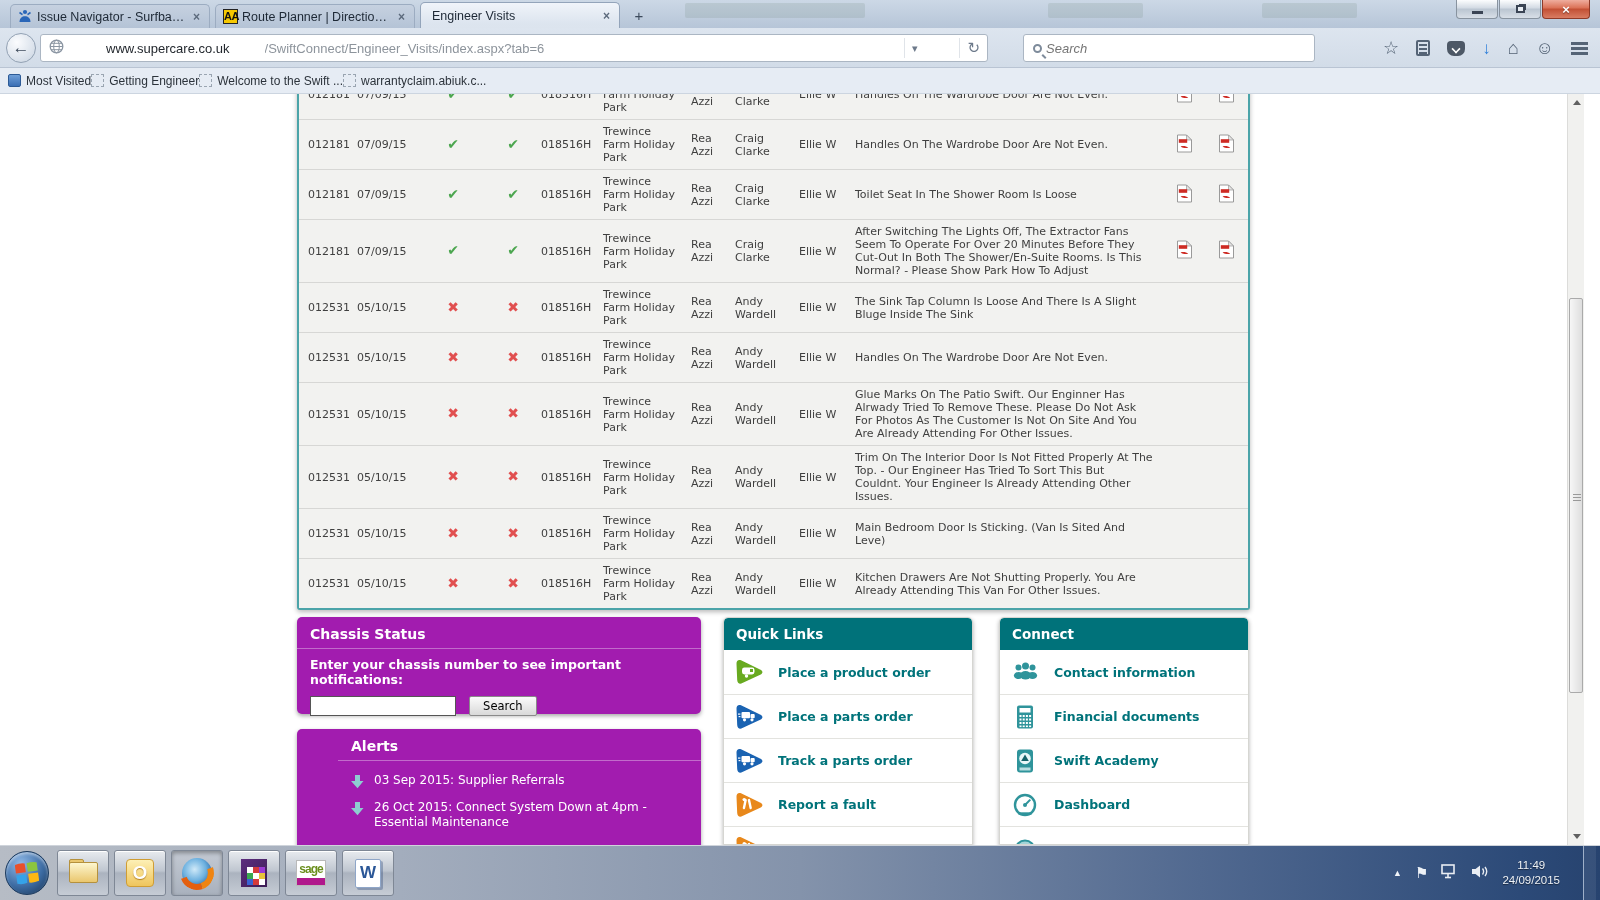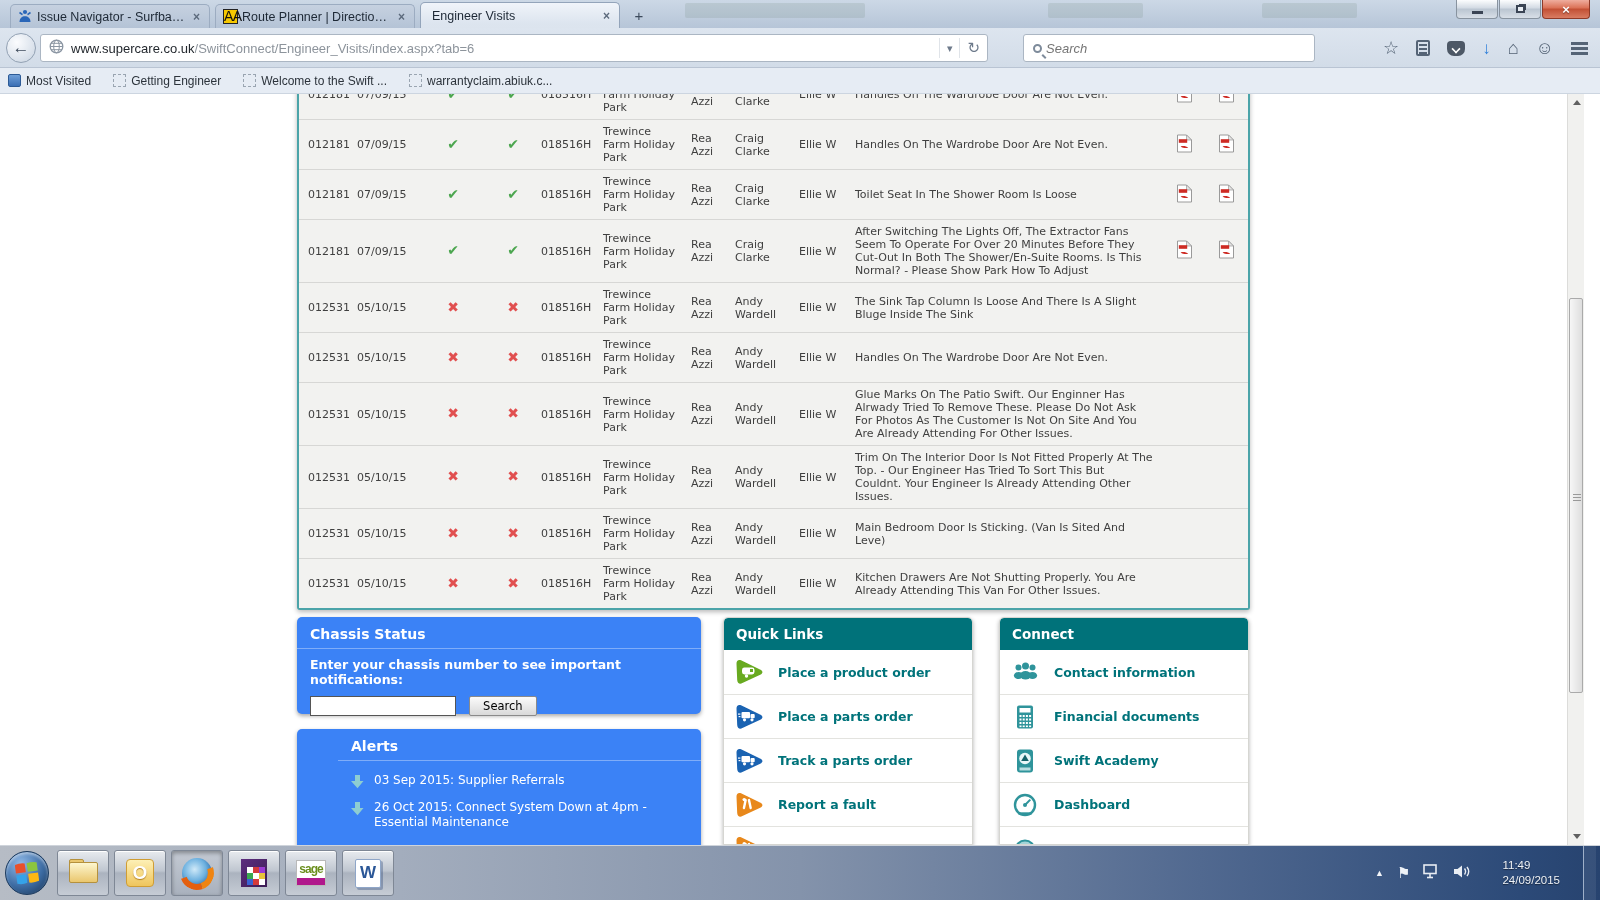--- a/index.html
+++ b/index.html
@@ -13,42 +13,42 @@
   #tabs { position:absolute; left:10px; top:2px; height:26px; display:flex; }
   .tab { width:200px; height:24px; margin-top:2px; margin-right:5px; display:flex; align-items:center;
     padding:0 7px; background:linear-gradient(#c6d1e0,#b4c3d6); border:1px solid #9cacc1; border-bottom:none;
     border-radius:5px 5px 0 0; font-size:12.5px; color:#1d2835; }
   .tab.active { height:26px; margin-top:0; background:linear-gradient(#f0f4fa,#dde5ef 80%,#dce4ee);
     border-color:#93a4ba; z-index:3; }
   .tab-title { white-space:nowrap; overflow:hidden; text-overflow:ellipsis; flex:1; margin:0 4px; }
   .tab-close { color:#5c6a7c; font-size:12px; font-weight:bold; padding:0 2px; cursor:default; }
   .fav { width:15px; height:15px; flex:none; display:none; }
   .tab.issue .fav-issue { display:block; }
-  .fav-aa { display:none; background:#f6c800; border:1px solid #222; color:#111; font-weight:normal;
-    font-size:14px; text-align:right; line-height:13px; letter-spacing:-0.5px; }
+  .fav-aa { display:none; background:#f6c800; border:1px solid #222; color:#111; font-weight:bold;
+    font-size:11px; text-align:right; line-height:13px; letter-spacing:-0.5px; }
   .tab.aa .fav-aa { display:block; }
   #newtab-btn { width:28px; height:21px; margin-top:4px; text-align:center; font-size:15px; color:#3c4a5c;
     border-radius:4px; line-height:20px; }
   #win-controls { position:absolute; right:10px; top:0; display:flex; z-index:5; }
   .winbtn { width:42px; height:19px; border:1px solid #88939f; border-top:none; border-radius:0 0 4px 4px;
     background:linear-gradient(#fcfdfe,#d2dae3 45%,#bac5d1 50%,#d8dfe7); display:flex; align-items:center;
     justify-content:center; margin-left:1px; }
   .winbtn.close { width:48px; background:linear-gradient(#efad9e,#da7055 45%,#c24f34 50%,#d97c62);
     border-color:#8f3a28; }
   .glyph-min { width:11px; height:3px; background:#3a4454; margin-top:7px; }
   .glyph-restore { width:9px; height:8px; border:2px solid #3a4454; background:#e8edf3; box-shadow:2px -2px 0 -1px #3a4454; }
   .glyph-close { color:#fff; font-weight:bold; font-size:13px; text-shadow:0 1px 1px rgba(0,0,0,.4); }
 
   #navbar { position:absolute; left:0; top:28px; width:1600px; height:40px;
     background:linear-gradient(#dde5ef,#d2dce8); border-bottom:1px solid #b9c4d3; }
   #back-btn { position:absolute; left:6px; top:5px; width:30px; height:30px; border-radius:50%;
     background:radial-gradient(circle at 35% 30%,#fbfcfe,#d8e0ea 70%,#c3cedb); border:1px solid #93a2b4;
     color:#3f4c5d; font-size:17px; text-align:center; line-height:27px; }
   #urlbar { position:absolute; left:40px; top:6px; width:948px; height:28px; background:#fff;
-    border:1px solid #abb6c3; border-radius:3px; display:flex; align-items:center; font-size:13px; }
+    border:1px solid #abb6c3; border-radius:3px; display:flex; align-items:center; font-size:13px;gap:35px; }
   #urlbar .globe { margin:0 7px 0 8px; flex:none; }
   .url-host { color:#23282e; }
   .url-path { color:#8d949c; flex:1; white-space:nowrap; overflow:hidden; }
   .url-ctrl { color:#6d7a8b; font-size:11px; padding:0 7px; border-left:1px solid #e0e4e9; height:20px;
     line-height:20px; }
   .url-ctrl.reload { font-size:15px; }
   #searchbox { position:absolute; left:1023px; top:6px; width:292px; height:28px; background:#fff;
     border:1px solid #abb6c3; border-radius:3px; display:flex; align-items:center; }
   .mag { width:9px; height:9px; border:2px solid #7e8b9b; border-radius:50%; margin:0 4px 0 9px; position:relative; }
   .mag::after { content:""; position:absolute; width:2px; height:5px; background:#7e8b9b; left:8px; top:8px;
@@ -62,21 +62,21 @@
   .pocket::after { content:""; position:absolute; left:5px; top:4px; width:6px; height:6px;
     border-right:2px solid #fff; border-bottom:2px solid #fff; transform:rotate(45deg) scale(.8); }
   .clipb { width:14px; height:16px; border:2px solid #556476; border-radius:2px; position:relative; }
   .clipb::after { content:""; position:absolute; left:1px; top:2px; width:8px; height:2px; background:#556476;
     box-shadow:0 4px 0 #556476, 0 8px 0 #556476; }
   .hamb { width:17px; height:3px; background:#556476; box-shadow:0 5px 0 #556476, 0 10px 0 #556476;
     margin-bottom:10px; }
 
   #bookmarksbar { position:absolute; left:0; top:68px; width:1600px; height:26px;
     background:#e6ecf4; border-bottom:1px solid #ccd5e0; display:flex; align-items:center; padding-left:8px; }
-  .bm { display:flex; align-items:center; margin-right:22px; font-size:12px; color:#2c333b; }
+  .bm { display:flex; align-items:center; font-size:12px; color:#2c333b; }
   .bm-icon { width:13px; height:13px; margin-right:5px; }
   .bm-icon.blue-tile { background:linear-gradient(#6f9fd8,#3b6fb4); border-radius:2px; border:1px solid #2c5a96; }
   .bm-icon.dashed { border:1px dashed #9aa5b1; background:transparent; }
 
   
   #content { position:absolute; left:0; top:94px; width:1584px; height:751px; background:#fff; overflow:hidden;
     font-family:"DejaVu Sans", sans-serif; }
 
   #tablewrap { position:absolute; left:297px; top:-24px; width:953px; border:2px solid #4ba4a9; border-top:none;
     border-radius:0 0 3px 3px; box-shadow:0 2px 5px rgba(0,0,0,.28); background:#f2f2f0; }
@@ -87,21 +87,21 @@
   .c { padding-right:6px; }
   .c.id { padding-left:9px; }
   .c.chk { text-align:center; padding-right:0; }
   .c.park { padding-right:16px; }
   .c.desc { padding-right:10px; }
   .c.pdfcell { text-align:center; padding-right:0; }
   .ok-mark { color:#4ca64f; font-size:14px; }
   .x-mark { color:#e14f4f; font-size:14px; font-weight:bold; }
   .trow.fail .pdf { visibility:hidden; }
 
-  .panel-teal { position:absolute; background:#3b82f6; border-radius:5px; box-shadow:0 2px 4px rgba(0,0,0,.35);
+  .panel-teal { position:absolute; background:#a21caf; border-radius:5px; box-shadow:0 2px 4px rgba(0,0,0,.35);
     color:#fff; }
   .panel-teal h2 { font-size:14px; padding:9px 13px 6px; border-bottom:1px solid rgba(255,255,255,.35); }
   #chassis-panel { left:297px; top:523px; width:404px; height:97px; }
   #chassis-body { padding:8px 13px; }
   #chassis-prompt { font-weight:bold; font-size:12.5px; margin-bottom:8px; }
   #chassis-input { width:146px; height:20px; border:1px solid #555; background:#fff; vertical-align:middle; }
   #chassis-search { margin-left:8px; padding:2px 13px; font-size:11.5px; background:linear-gradient(#fbfbfb,#d9d9d9);
     border:1px solid #8a8a8a; border-radius:2px; vertical-align:middle; font-family:"DejaVu Sans",sans-serif; }
   #alerts-panel { left:297px; top:635px; width:404px; height:130px;padding-left:41px; }
   .alert-item { display:flex; padding:6px 13px 5px; font-size:12px; line-height:15px; align-items:flex-start; }
@@ -173,21 +173,21 @@
   .t-sage::after { content:attr(data-g); position:absolute; left:0; top:1px; width:100%; text-align:center;
     font-weight:bold; font-size:12px; color:#6b8f1e; letter-spacing:-1px; }
   .t-sage::before { content:""; position:absolute; left:0; bottom:0; width:100%; height:7px; background:#b0188c; }
   .t-word { width:26px; height:29px; margin:1px 3px; background:#fff; border:1px solid #8fa6c8; border-radius:2px;
     box-shadow:2px 2px 0 rgba(40,70,120,.35); }
   .t-word::after { content:attr(data-g); position:absolute; left:0; top:3px; width:100%; text-align:center;
     font-weight:bold; font-size:17px; color:#2b5797; }
   #tray { margin-left:auto; display:flex; align-items:center; gap:13px; color:#eef2f7; padding-right:4px; }
   #tray-arrow { font-size:9px; color:#f2f5f9; }
   #tray-flag { font-size:15px; }
-  #clock { text-align:left; font-size:11.5px; line-height:15px; margin-left:18px; text-shadow:0 1px 1px rgba(0,0,0,.5); }
+  #clock { text-align:center; font-size:11.5px; line-height:15px; margin-left:0; text-shadow:0 1px 1px rgba(0,0,0,.5); }
   #show-desktop { width:13px; height:55px; border-left:1px solid #9fb0c8; background:rgba(255,255,255,.08);
     margin-left:10px; }
 </style>
 </head>
 <body>
 
 <div id="titlebar">
   <div class="smudge" style="left:685px;width:180px"></div>
   <div class="smudge" style="left:1048px;width:95px"></div>
   <div class="smudge" style="left:1262px;width:95px"></div>

